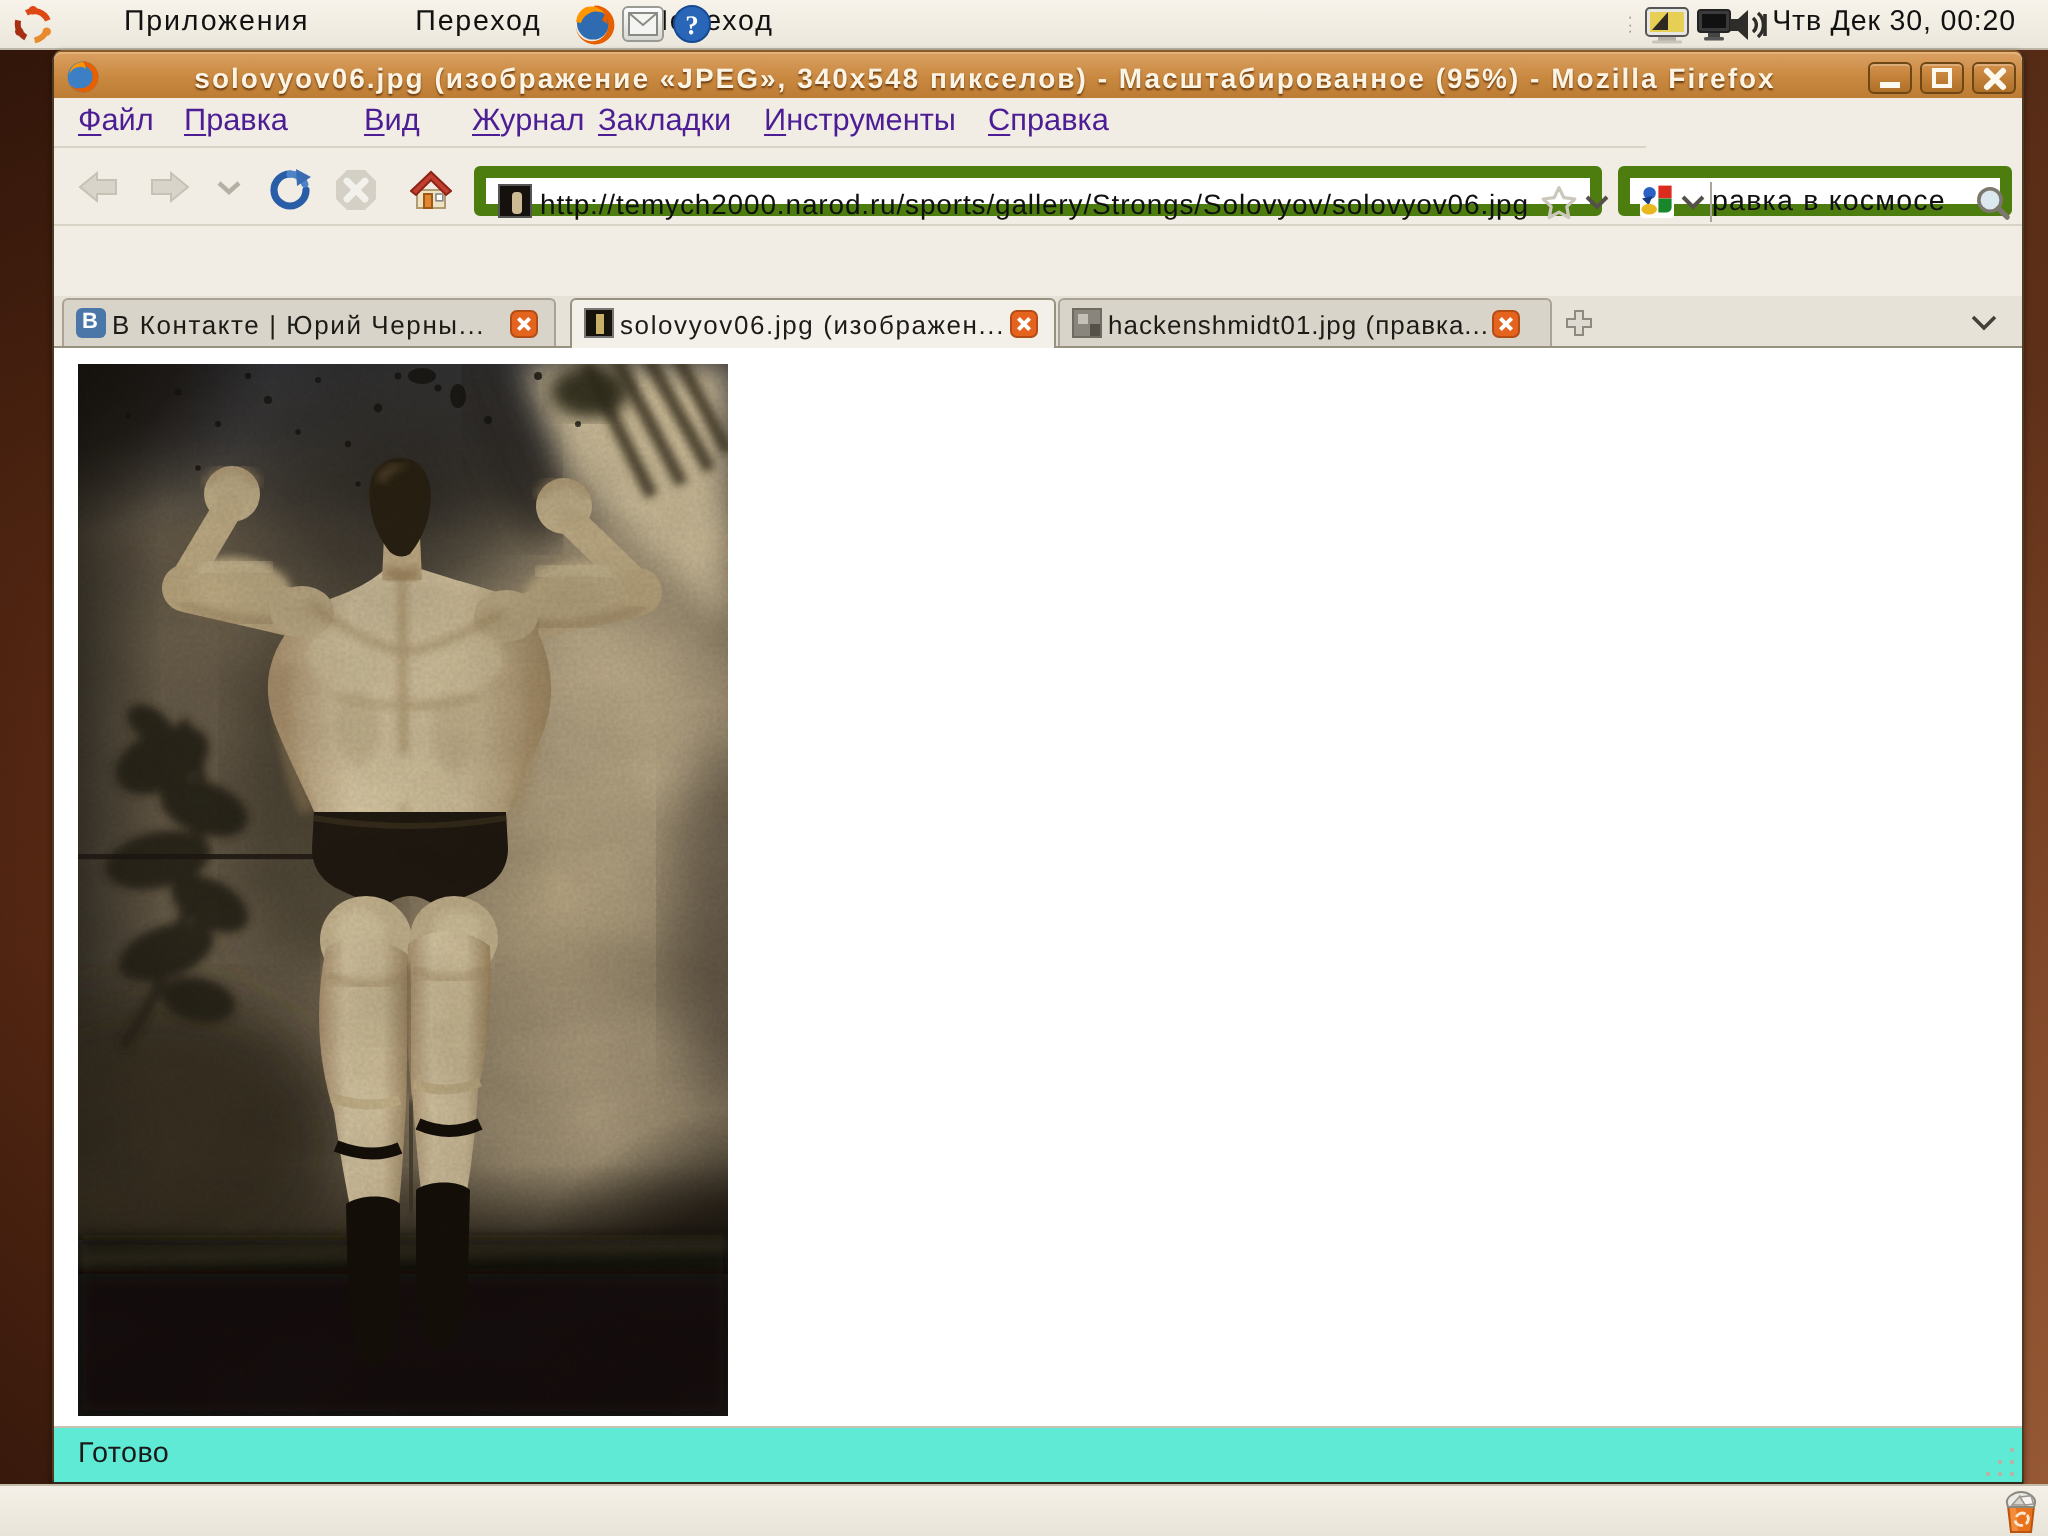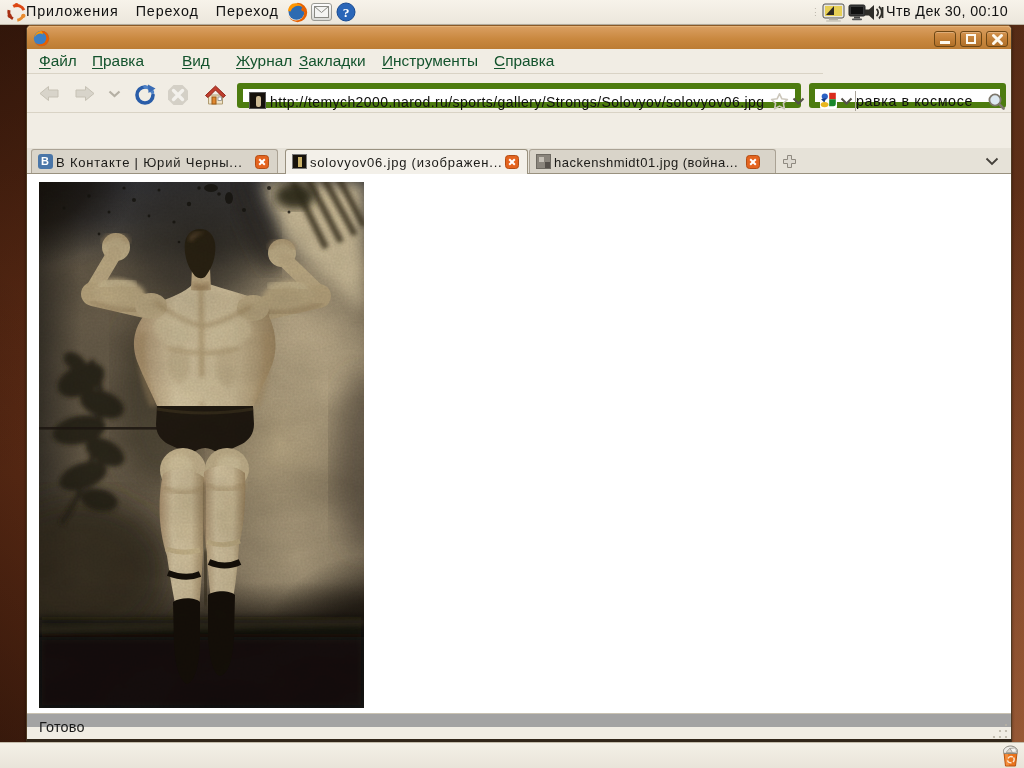--- a/index.html
+++ b/index.html
@@ -9,21 +9,21 @@
     background:linear-gradient(160deg, rgba(25,9,4,.5) 0%, rgba(25,9,4,0) 42%),linear-gradient(45deg, rgba(25,9,4,.45) 0%, rgba(25,9,4,0) 28%),linear-gradient(to top left, rgba(215,135,85,.5) 0%, rgba(215,135,85,0) 38%),linear-gradient(to right, rgba(0,0,0,0) 85%, rgba(170,95,55,.22)),radial-gradient(ellipse 720px 520px at 42% 55%, #7d3e1f 0%, #5e2c15 58%, #46210f 100%);
     position:relative;
   }
   .abs { position:absolute; }
 
   
   #toppanel { left:0; top:0; width:1024px; height:25px;
     background:linear-gradient(#f7f3ea, #ece7dc);
     border-bottom:1px solid #bdb6a6; }
   #toppanel .menus { left:26px; top:3px; font-size:14.3px; color:#111; letter-spacing:0.9px; }
-  #toppanel .menus span { margin-right:17px; }
+  #toppanel .menus span { margin-right:17px;margin-left:36px; }
   .clock { right:16px; top:3px; font-size:14.3px; letter-spacing:0.4px; color:#111; }
 
   
   #win { left:26px; top:25px; width:986px; height:717px;
     border:1px solid #4f3a22; border-top:1px solid #8a5a28; border-bottom:3px solid #32261a;
     border-radius:5px 5px 1px 1px;
     background:#f1ede4;
     box-shadow:0 1px 3px rgba(0,0,0,.45); }
 
   #titlebar { left:0px; top:0px; width:984px; height:23px;
@@ -34,43 +34,43 @@
     font-size:14px; font-weight:bold; color:#fbf4e4; letter-spacing:1px;
     text-shadow:0 1px 1px rgba(90,45,5,.85); }
 
   .wbtn { top:4px; width:22px; height:16px; border-radius:3px;
     border:1px solid #6d4715;
     background:linear-gradient(#d4924c, #b06f26);
     box-shadow:inset 0 1px 0 rgba(255,255,255,.25); }
 
   #menubar { left:0; top:23px; width:796px; height:25px;
     background:#f1ede4; border-bottom:1px solid #d9d3c5;
-    font-size:15.4px; color:#14532d; }
+    font-size:15.4px; color:#4c1d95; }
   #menubar > span { position:absolute; top:3px; }
   .acc { text-decoration:underline; text-underline-offset:2px; }
 
   #toolbar { left:0; top:48px; width:984px; height:39px;
     background:#f1ede4; border-bottom:1px solid #d9d3c5; }
 
   .tbox { top:9px; height:25px; background:#fff;
     border:6px solid #4d7c0f; border-radius:3px; }
 
   #blankstrip { left:0; top:87px; width:984px; height:35px; background:#f1ede4; }
 
   #tabstrip { left:0; top:122px; width:984px; height:26px;
     background:#e6e2d8; border-bottom:1px solid #99917f; }
   .tab { top:1px; height:24px; border:1px solid #aaa294; border-bottom:none;
     border-radius:3px 3px 0 0; background:#d9d4c9; font-size:13px; letter-spacing:0.8px; color:#1c1b18; }
   .tab.active { background:#f3f0e9; border-color:#99917f; height:25px;padding-left:16px; }
   .tab .ttext { position:absolute; left:24px; top:5px; white-space:nowrap; }
 
   #content { left:0; top:148px; width:984px; height:539px; background:#ffffff; }
 
-  #statusbar { left:0; top:687px; width:984px; height:14px;
-    background:#a3a3a3; border-top:1px solid #c9c2b2;
+  #statusbar { left:0; top:687px; width:984px; height:28px;
+    background:#5eead4; border-top:1px solid #c9c2b2;
     font-size:14.4px; letter-spacing:0.2px; color:#1a1a1a; }
 
   
   #botpanel { left:0; top:742px; width:1024px; height:26px;
     background:linear-gradient(#f4f0e7, #e9e4d9);
     border-top:1px solid #c4bcab; }
 </style>
 </head>
 <body>
 
@@ -116,30 +116,31 @@
     <rect x="3" y="3" width="12" height="7" fill="#111"></rect>
     <rect x="6" y="12.5" width="6" height="2" fill="#444"></rect>
     <rect x="4" y="14.5" width="10" height="1.8" rx="0.8" fill="#555"></rect>
   </svg>
   <svg class="abs" style="left:864px; top:3px;" width="20" height="19" viewBox="0 0 20 19">
     <polygon points="1,6.5 5,6.5 10,2 10,17 5,12.5 1,12.5" fill="#2f2d29"></polygon>
     <path d="M12.5 6 A4.5 4.5 0 0 1 12.5 13" fill="none" stroke="#2f2d29" stroke-width="1.7"></path>
     <path d="M15 3.5 A8 8 0 0 1 15 15.5" fill="none" stroke="#2f2d29" stroke-width="1.7"></path>
     <rect x="17.6" y="4" width="1.8" height="11" fill="#2f2d29"></rect>
   </svg>
-  <div class="clock abs">Чтв Дек 30, 00:10</div>
+  <div class="clock abs">Чтв Дек 30, 00:20</div>
 </div>
 
 <div id="win" class="abs">
   <div id="titlebar" class="abs">
     <svg class="abs" style="left:6px; top:3px;" width="17" height="17" viewBox="0 0 21 21">
       <circle cx="10.5" cy="10.5" r="9.5" fill="#3d7fc4"></circle>
       <path d="M10.5 1 A9.5 9.5 0 0 1 20 10.5 A9.5 9.5 0 0 1 10.5 20 A9.5 9.5 0 0 1 2.4 15.5 A8 8 0 0 0 9 17.5 A7.5 7.5 0 0 0 16.5 10 A7.5 7.5 0 0 0 9.5 3 A9 9 0 0 1 10.5 1 Z" fill="#e66000"></path>
       <path d="M2 9 A8.5 8.5 0 0 1 10.5 1.2 A9.5 9.5 0 0 1 12.5 5.5 A6 6 0 0 0 7 4.5 A7 7 0 0 0 2 9 Z" fill="#ff9500"></path>
     </svg>
+    <div id="title-text" class="abs">solovyov06.jpg (изображение «JPEG», 340x548 пикселов) - Масштабированное (95%) - Mozilla Firefox</div>
     <div class="wbtn abs" style="left:907px;">
       <div class="abs" style="left:5px; top:9px; width:10px; height:3px; background:#fdf9ee;"></div>
     </div>
     <div class="wbtn abs" style="left:933px;">
       <div class="abs" style="left:5px; top:2px; width:10px; height:10px; border:2.5px solid #fdf9ee;"></div>
     </div>
     <div class="wbtn abs" style="left:959px;">
       <svg class="abs" style="left:4px; top:1px;" width="13" height="13" viewBox="0 0 13 13">
         <path d="M2.5 2.5 L10.5 10.5 M10.5 2.5 L2.5 10.5" stroke="#fdf9ee" stroke-width="3" stroke-linecap="round"></path>
       </svg>
@@ -243,21 +244,21 @@
       <svg class="abs" style="left:219px; top:5px;" width="14" height="14" viewBox="0 0 14 14">
         <rect x="0.5" y="0.5" width="13" height="13" rx="3" fill="#e4641f" stroke="#b34d14"></rect>
         <path d="M4.2 4.2 L9.8 9.8 M9.8 4.2 L4.2 9.8" stroke="#fff" stroke-width="2"></path>
       </svg>
     </div>
     <div class="tab abs" style="left:502px; width:247px;">
       <div class="abs" style="left:6px; top:4px; width:15px; height:15px; background:#8a857c; border:1px solid #6e6a62;">
         <div class="abs" style="left:2px; top:2px; width:5px; height:5px; background:#c5c0b6;"></div>
         <div class="abs" style="left:8px; top:7px; width:5px; height:6px; background:#55504a;"></div>
       </div>
-      <span class="ttext" style="letter-spacing:0.5px;">hackenshmidt01.jpg (война...</span>
+      <span class="ttext" style="letter-spacing:0.5px;">hackenshmidt01.jpg (правка...</span>
       <svg class="abs" style="left:216px; top:5px;" width="14" height="14" viewBox="0 0 14 14">
         <rect x="0.5" y="0.5" width="13" height="13" rx="3" fill="#e4641f" stroke="#b34d14"></rect>
         <path d="M4.2 4.2 L9.8 9.8 M9.8 4.2 L4.2 9.8" stroke="#fff" stroke-width="2"></path>
       </svg>
     </div>
     <svg class="abs" style="left:755px; top:6px;" width="15" height="15" viewBox="0 0 15 15">
       <path d="M5.5 1.5 h4 v4 h4 v4 h-4 v4 h-4 v-4 h-4 v-4 h4 Z" fill="#dedad1" stroke="#8f8a80" stroke-width="1"></path>
     </svg>
     <svg class="abs" style="left:958px; top:9px;" width="14" height="9" viewBox="0 0 14 9">
       <path d="M1.5 1.5 L7 7 L12.5 1.5" fill="none" stroke="#44403a" stroke-width="1.8"></path>

